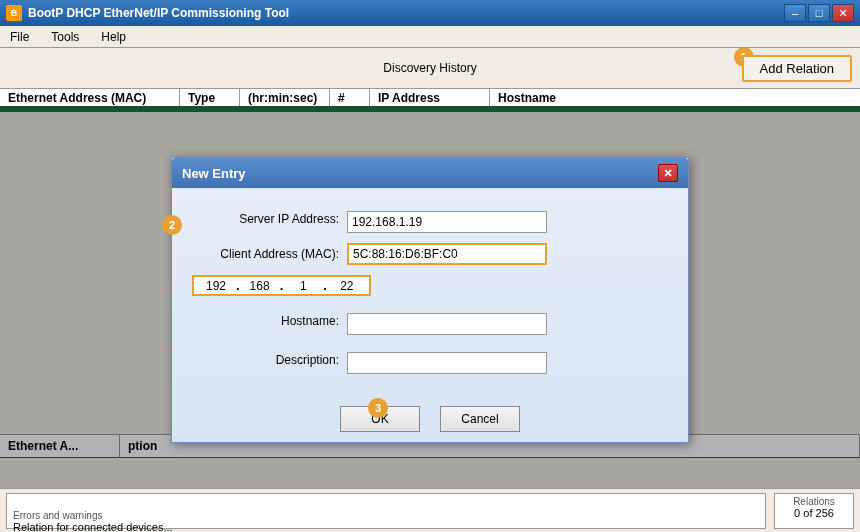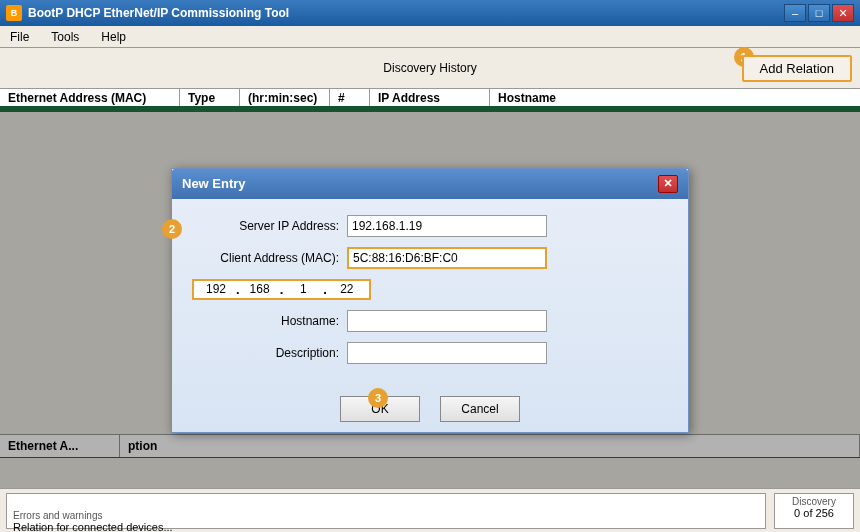--- a/index.html
+++ b/index.html
@@ -218,21 +218,21 @@
       color: #000;
       flex-shrink: 0;
     }
     .form-input {
       border: 1px solid #999;
       background: white;
       padding: 2px 4px;
       font-size: 12px;
       height: 22px;
     }
-    .form-input-wide { width: 200px; }
+    .form-input-wide { width: 200px; margin-top: 7px; }
     .form-input-mac {
       width: 200px;
       border: 2px solid #e8a030;
     }
 
     
     .ip-fields {
       display: flex;
       align-items: center;
       gap: 2px;
@@ -409,18 +409,18 @@
       </div>
     </div>
   </div>
 
   <div class="status-bar">
     <div class="errors-panel">
       <div class="errors-title">Errors and warnings</div>
       <div class="errors-text">Relation for connected devices...</div>
     </div>
     <div class="relations-panel">
-      <div class="relations-title">Discovery</div>
+      <div class="relations-title">Relations</div>
       <div class="relations-text">0 of 256</div>
     </div>
   </div>
 
 </div>
 
 </body></html>

